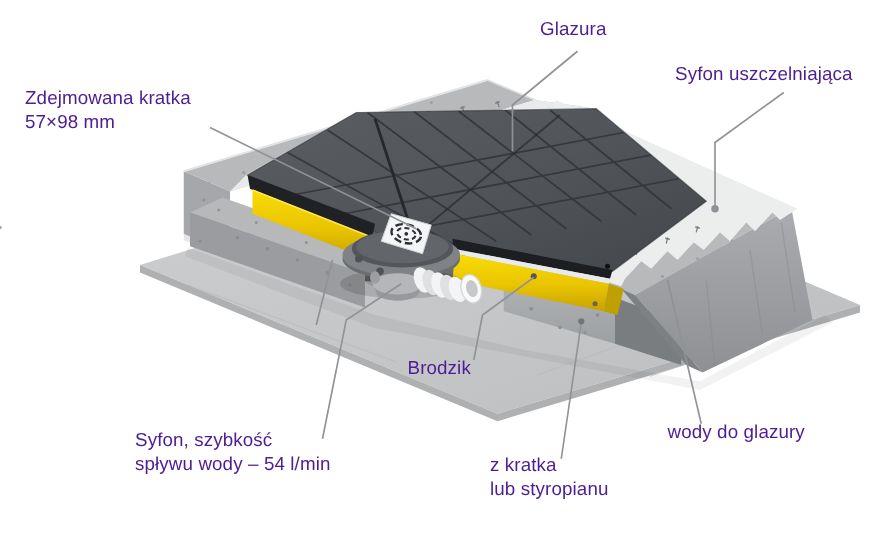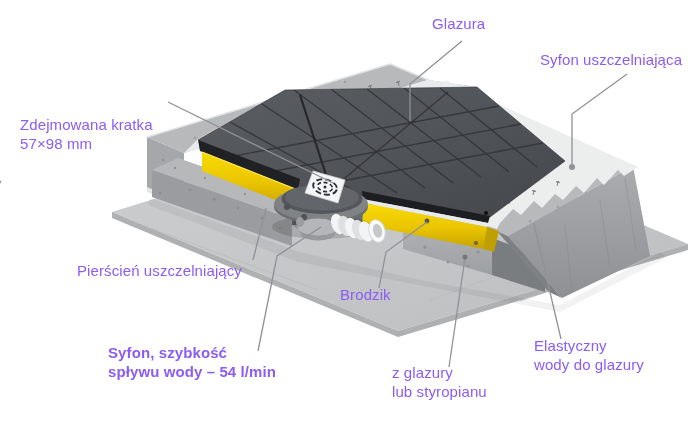--- a/index.html
+++ b/index.html
@@ -2,21 +2,21 @@
 <html><head>
 <meta charset="utf-8">
 <style>
   html,body{margin:0;padding:0;background:#fff;}
   .stage{
     position:relative;width:700px;height:443px;background:#ffffff;overflow:hidden;
     font-family:"Liberation Sans", "DejaVu Sans", sans-serif;
   }
   .stage svg{position:absolute;left:0;top:0;}
   .lbl{
-    position:absolute;color:#8b5cf6;font-size:15px;line-height:19px;
+    position:absolute;color:#4c1d95;font-size:15px;line-height:19px;
     white-space:nowrap;letter-spacing:.1px;
   }
 </style>
 </head>
 <body>
 
 <div class="stage">
 
 <svg width="700" height="443" viewBox="0 0 700 443">
   <defs>
@@ -218,49 +218,45 @@
     <path d="M253,260 L266,208"></path>
     <path d="M258,351 L277,256 L321,227"></path>
     <path d="M379,288 L386,252 L427,222"></path>
     <path d="M449,367 L465,258"></path>
     <path d="M561,339 L534,224"></path>
     <circle cx="572" cy="167" r="3" fill="#8f9296" stroke="none"></circle>
     <circle cx="465" cy="257" r="2.5" fill="#74767a" stroke="none"></circle>
   </g>
 </svg>
 
-  <div class="lbl" style="left:20px;top:69px;margin-top:46px;">
+  <div class="lbl" style="left:20px;top:69px;">
     <div>Zdejmowana kratka</div>
     <div>57×98 mm</div>
   </div>
 
   <div class="lbl" style="left:432px;top:14px;">
     <div>Glazura</div>
   </div>
 
   <div class="lbl" style="left:540px;top:50px;">
     <div>Syfon uszczelniająca</div>
   </div>
 
-  <div class="lbl" style="left:77px;top:261px;">
-    <div>Pierścień uszczelniający</div>
-  </div>
-
-  <div class="lbl" style="left:108px;top:343px;font-weight:bold;">
+
+  <div class="lbl" style="left:108px;top:343px;">
     <div>Syfon, szybkość</div>
     <div>spływu wody – 54 l/min</div>
   </div>
 
-  <div class="lbl" style="left:340px;top:285px;">
+  <div class="lbl" style="left:326px;top:285px;">
     <div>Brodzik</div>
   </div>
 
   <div class="lbl" style="left:392px;top:363px;">
-    <div>z glazury</div>
+    <div>z kratka</div>
     <div>lub styropianu</div>
   </div>
 
   <div class="lbl" style="left:534px;top:336px;">
-    <div>Elastyczny</div>
     <div>wody do glazury</div>
   </div>
 
 </div>
 
 </body></html>

